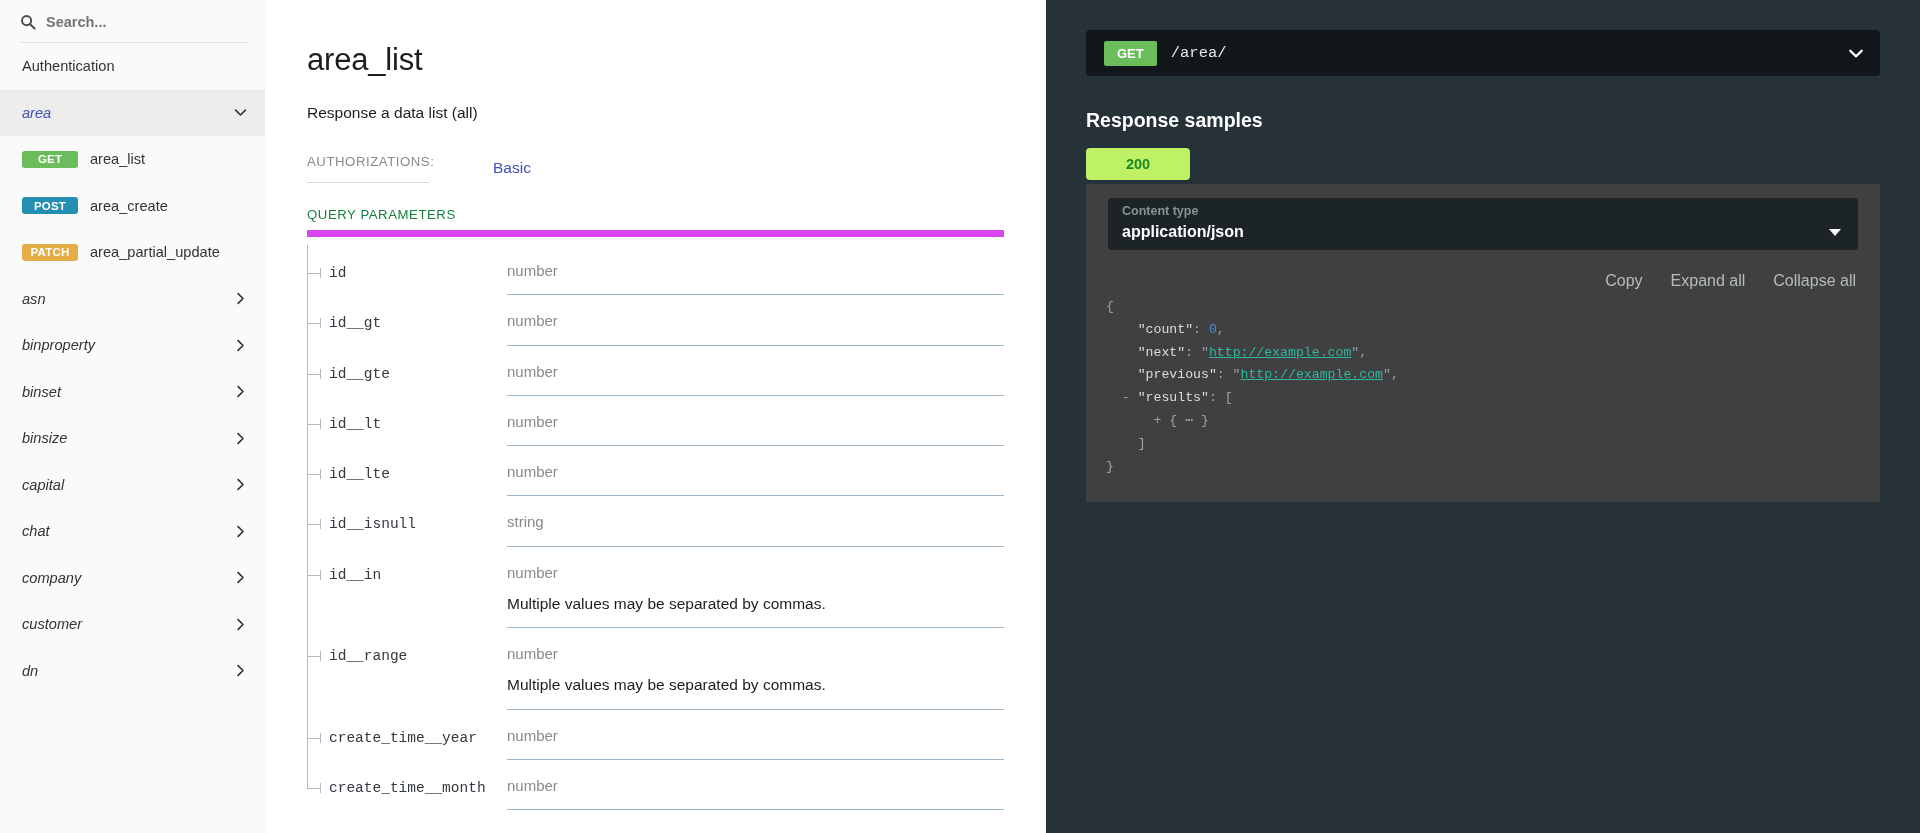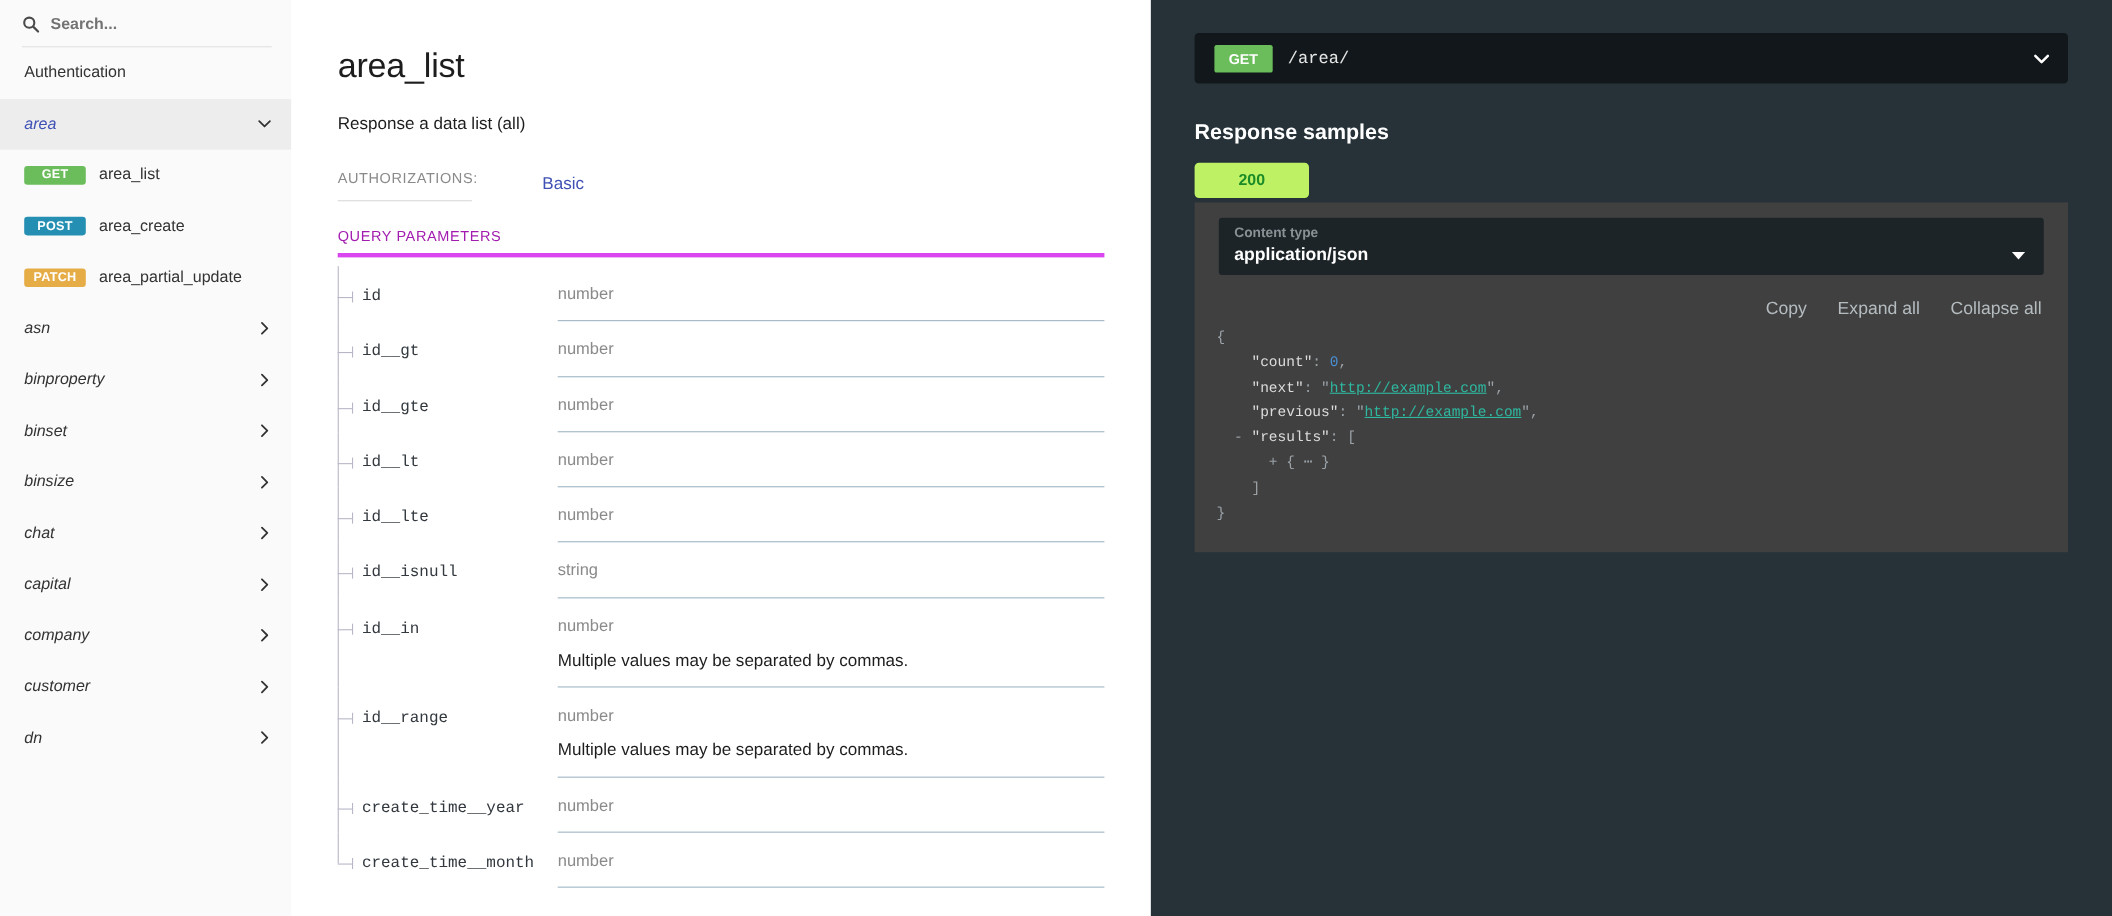--- a/index.html
+++ b/index.html
@@ -97,23 +97,23 @@
     margin-top: 32px;
   }
   .auth-row { display: flex; align-items: flex-end; margin-top: 32px; }
   .auth-row .sec-head { margin-top: 0; width: 122px; }
   .auth-value {
     font-size: 15.5px; color: #3f51b5; margin-left: 64px;
     cursor: pointer; padding-bottom: 6px;
   }
   .qp-head {
     display: block; font-size: 13.2px; letter-spacing: 0.55px;
-    color: #a21caf; text-transform: uppercase;
+    color: #15803d; text-transform: uppercase;
     margin-top: 24px; padding-bottom: 8px;
-    border-bottom: 4px solid #d946ef;
+    border-bottom: 7px solid #d946ef;
     width: 100%;
   }
 
   .params { position: relative; margin-top: 8px; }
   .param-row { display: flex; position: relative; }
   .param-name-cell {
     width: 200px; min-width: 200px;
     position: relative;
     padding: 18px 0 0 22px;
   }
@@ -282,27 +282,27 @@
         <polyline points="1.5,3.8 6,8.3 10.5,3.8" fill="none" stroke="#333" stroke-width="1.5" stroke-linecap="round" stroke-linejoin="round"></polyline>
       </svg>
     </div>
     <div class="nav-item group">
       <span class="nav-label">binsize</span>
       <svg class="chev chev-right" viewBox="0 0 12 12">
         <polyline points="1.5,3.8 6,8.3 10.5,3.8" fill="none" stroke="#333" stroke-width="1.5" stroke-linecap="round" stroke-linejoin="round"></polyline>
       </svg>
     </div>
     <div class="nav-item group">
+      <span class="nav-label">capital</span>
+      <svg class="chev chev-right" viewBox="0 0 12 12">
+        <polyline points="1.5,3.8 6,8.3 10.5,3.8" fill="none" stroke="#333" stroke-width="1.5" stroke-linecap="round" stroke-linejoin="round"></polyline>
+      </svg>
+    </div>
+    <div class="nav-item group">
       <span class="nav-label">chat</span>
-      <svg class="chev chev-right" viewBox="0 0 12 12">
-        <polyline points="1.5,3.8 6,8.3 10.5,3.8" fill="none" stroke="#333" stroke-width="1.5" stroke-linecap="round" stroke-linejoin="round"></polyline>
-      </svg>
-    </div>
-    <div class="nav-item group">
-      <span class="nav-label">capital</span>
       <svg class="chev chev-right" viewBox="0 0 12 12">
         <polyline points="1.5,3.8 6,8.3 10.5,3.8" fill="none" stroke="#333" stroke-width="1.5" stroke-linecap="round" stroke-linejoin="round"></polyline>
       </svg>
     </div>
     <div class="nav-item group">
       <span class="nav-label">company</span>
       <svg class="chev chev-right" viewBox="0 0 12 12">
         <polyline points="1.5,3.8 6,8.3 10.5,3.8" fill="none" stroke="#333" stroke-width="1.5" stroke-linecap="round" stroke-linejoin="round"></polyline>
       </svg>
     </div>

